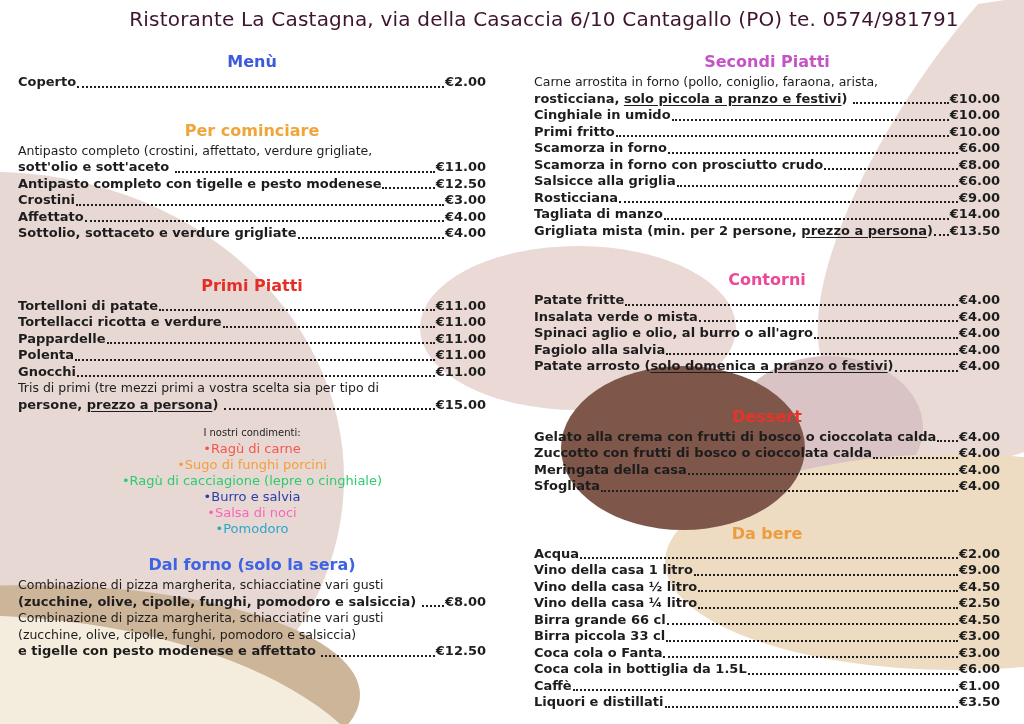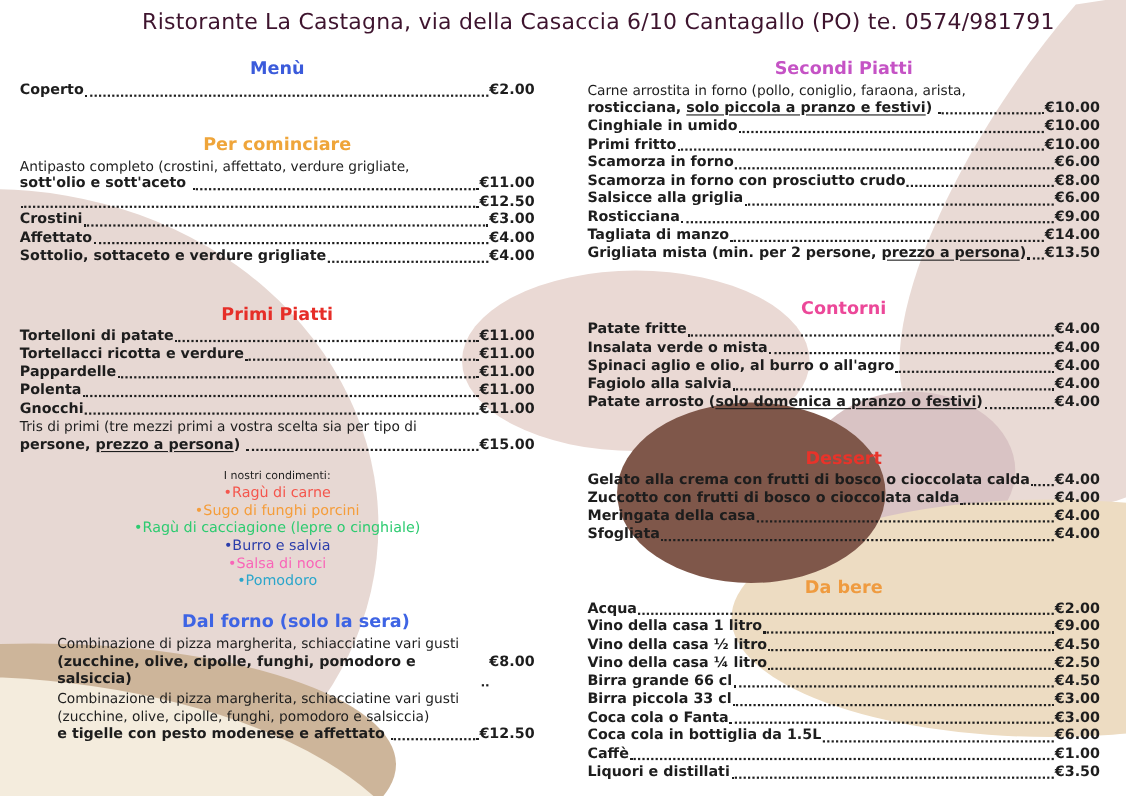--- a/index.html
+++ b/index.html
@@ -16,21 +16,21 @@
   #col-left{left:18px;width:468px;}
   #col-right{left:534px;width:466px;}
 
   .menu-section .heading{
     font-size:16px;font-weight:bold;text-align:center;line-height:20px;margin:0 0 2px 0;
   }
   
   #col-left  .menu-section:nth-child(2){margin-top:30px;}
   #col-left  .menu-section:nth-child(3){margin-top:34px;}
   #col-left  .menu-section:nth-child(4){margin-top:12px;}
-  #col-left  .menu-section:nth-child(5){margin-top:18px;margin-left:34px;}
+  #col-left  .menu-section:nth-child(5){margin-top:18px;}
   #col-right .menu-section:nth-child(2){margin-top:31px;}
   #col-right .menu-section:nth-child(3){margin-top:32px;}
   #col-right .menu-section:nth-child(4){margin-top:29px;}
 
   .pre-line{font-size:12.5px;line-height:16.5px;white-space:pre-wrap;}
   .row{display:flex;font-size:13px;line-height:16.5px;font-weight:bold;}
   .nm{white-space:pre-wrap;}
   .nm .u{text-decoration:underline;text-underline-offset:2px;}
   .leader{flex:1 1 auto;min-width:6px;border-bottom:2px dotted #1f1f1f;margin:0 1px 3px 1px;}
   .price{white-space:nowrap;}
@@ -73,20 +73,21 @@
         <div class="item">
           <div class="pre-line">Antipasto completo (crostini, affettato, verdure grigliate,</div>
           <div class="row">
             <span class="nm"><span>sott'olio e sott'aceto </span></span>
             <span class="leader"></span>
             <span class="price">€11.00</span>
           </div>
         </div>
         <div class="item">
           <div class="row">
+            <span class="nm"><span>Antipasto completo con tigelle e pesto modenese</span></span>
             <span class="leader"></span>
             <span class="price">€12.50</span>
           </div>
         </div>
         <div class="item">
           <div class="row">
             <span class="nm"><span>Crostini</span></span>
             <span class="leader"></span>
             <span class="price">€3.00</span>
           </div>

